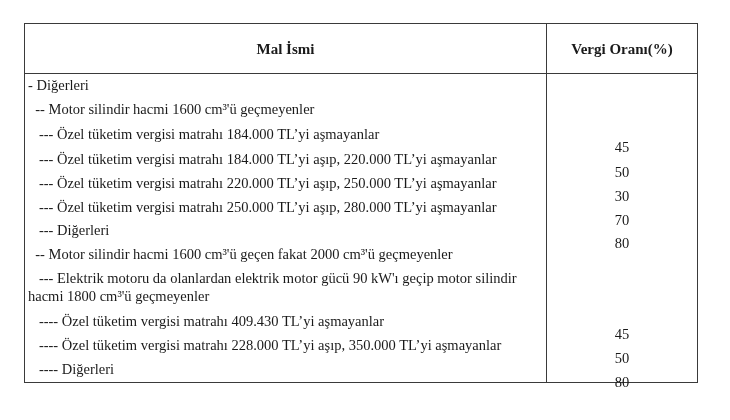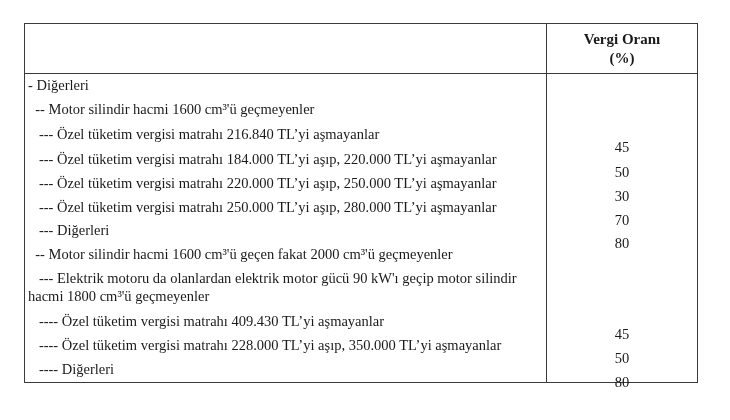--- a/index.html
+++ b/index.html
@@ -7,48 +7,49 @@
          font-family: "Liberation Serif", "DejaVu Serif", serif; color: #1a1a1a; }
   .tbl { position: absolute; left: 24px; top: 23px; width: 674px; height: 360px;
          border: 1px solid #3a3a3a; box-sizing: border-box; }
   .hdr { position: absolute; left: 0; top: 0; width: 672px; height: 50px;
          border-bottom: 1px solid #3a3a3a; box-sizing: border-box; }
   .divider { position: absolute; left: 521px; top: 0; width: 1px; height: 358px; background: #3a3a3a; }
   .hdr-name { position: absolute; left: 0; width: 521px; top: 0; height: 50px;
               display: flex; align-items: center; justify-content: center;
               font-weight: bold; font-size: 15px; }
   .hdr-rate { position: absolute; left: 522px; width: 150px; top: 0; height: 50px;
-              display: flex; flex-direction: column; align-items: center; justify-content: center;
+              display: flex; flex-direction: row; align-items: center; justify-content: center;
               font-weight: bold; font-size: 15px; line-height: 19px; }
   .row { position: absolute; left: 0; width: 672px; font-size: 14.5px; line-height: 18px; }
   .row .name { position: absolute; left: 3px; width: 515px; white-space: pre-wrap; }
   .row .rate { position: absolute; left: 522px; width: 150px; text-align: center; margin-top: 13px; }
 </style>
 </head>
 <body>
 
 <div class="tbl">
   <div class="hdr">
+    <div class="hdr-name">Mal İsmi</div>
     <div class="hdr-rate">
       <span>Vergi Oranı</span>
       <span>(%)</span>
     </div>
   </div>
   <div class="divider"></div>
 
   <div class="row" style="top:52px">
     <span class="name">- Diğerleri</span>
     <span class="rate"></span>
   </div>
   <div class="row" style="top:76px">
     <span class="name">  -- Motor silindir hacmi 1600 cm³'ü geçmeyenler</span>
     <span class="rate"></span>
   </div>
   <div class="row" style="top:101px">
-    <span class="name">   --- Özel tüketim vergisi matrahı 216.840 TL’yi aşmayanlar</span>
+    <span class="name">   --- Özel tüketim vergisi matrahı 184.000 TL’yi aşmayanlar</span>
     <span class="rate">45</span>
   </div>
   <div class="row" style="top:126px">
     <span class="name">   --- Özel tüketim vergisi matrahı 184.000 TL’yi aşıp, 220.000 TL’yi aşmayanlar</span>
     <span class="rate">50</span>
   </div>
   <div class="row" style="top:150px">
     <span class="name">   --- Özel tüketim vergisi matrahı 220.000 TL’yi aşıp, 250.000 TL’yi aşmayanlar</span>
     <span class="rate">30</span>
   </div>

